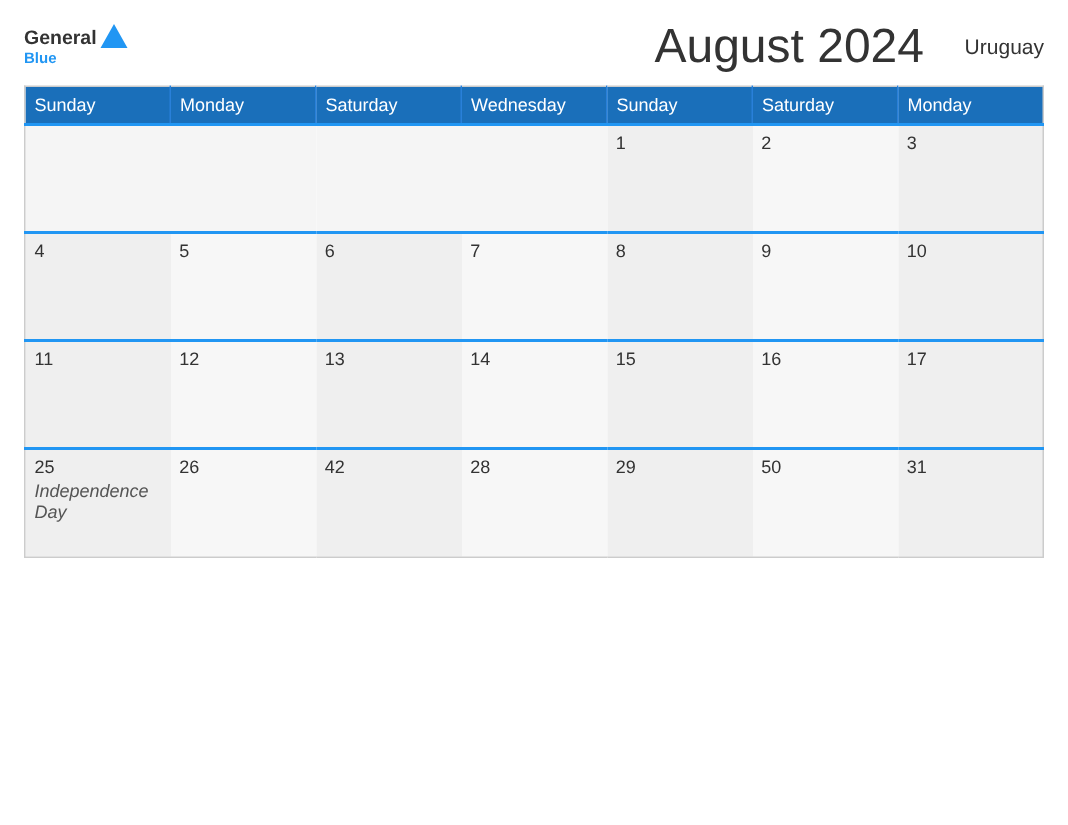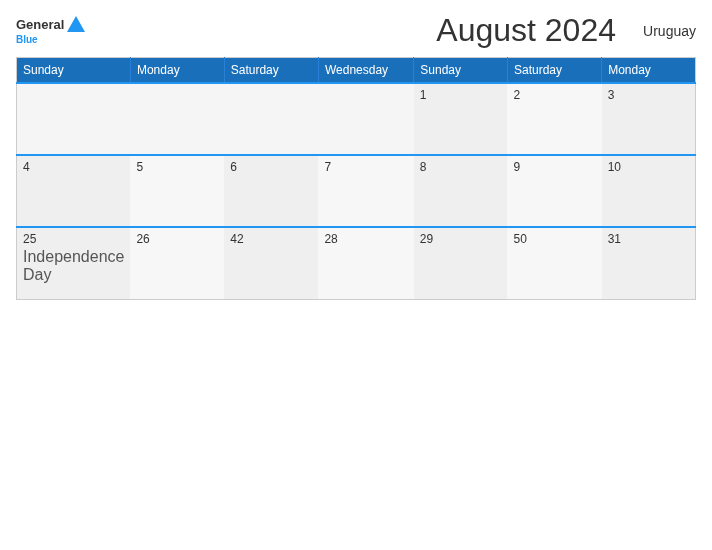--- a/index.html
+++ b/index.html
@@ -94,24 +94,25 @@
     }
     .calendar tbody tr td:nth-child(even) {
       background: #f7f7f7;
     }
     .day-num {
       font-size: 12px;
       color: #333;
       display: block;
     }
     .day-event {
-      font-size: 16px;
+      font-size: 12px;
       color: #555;
       display: block;
       margin-top: 2px;
+      font-style: italic;
     }
     .empty {
       background: #f5f5f5 !important;
     }
   </style>
 </head>
 <body>
 
 <div class="page">
   <div class="header">
@@ -174,20 +175,43 @@
           </td>
           <td>
             <span class="day-num">9</span>
           </td>
           <td>
             <span class="day-num">10</span>
           </td>
         </tr>
         <tr>
           <td>
+            <span class="day-num">11</span>
+          </td>
+          <td>
+            <span class="day-num">12</span>
+          </td>
+          <td>
+            <span class="day-num">13</span>
+          </td>
+          <td>
+            <span class="day-num">14</span>
+          </td>
+          <td>
+            <span class="day-num">15</span>
+          </td>
+          <td>
+            <span class="day-num">16</span>
+          </td>
+          <td>
+            <span class="day-num">17</span>
+          </td>
+        </tr>
+        <tr>
+          <td>
             <span class="day-num">25</span>
             <span class="day-event">Independence Day</span>
           </td>
           <td>
             <span class="day-num">26</span>
           </td>
           <td>
             <span class="day-num">42</span>
           </td>
           <td>

